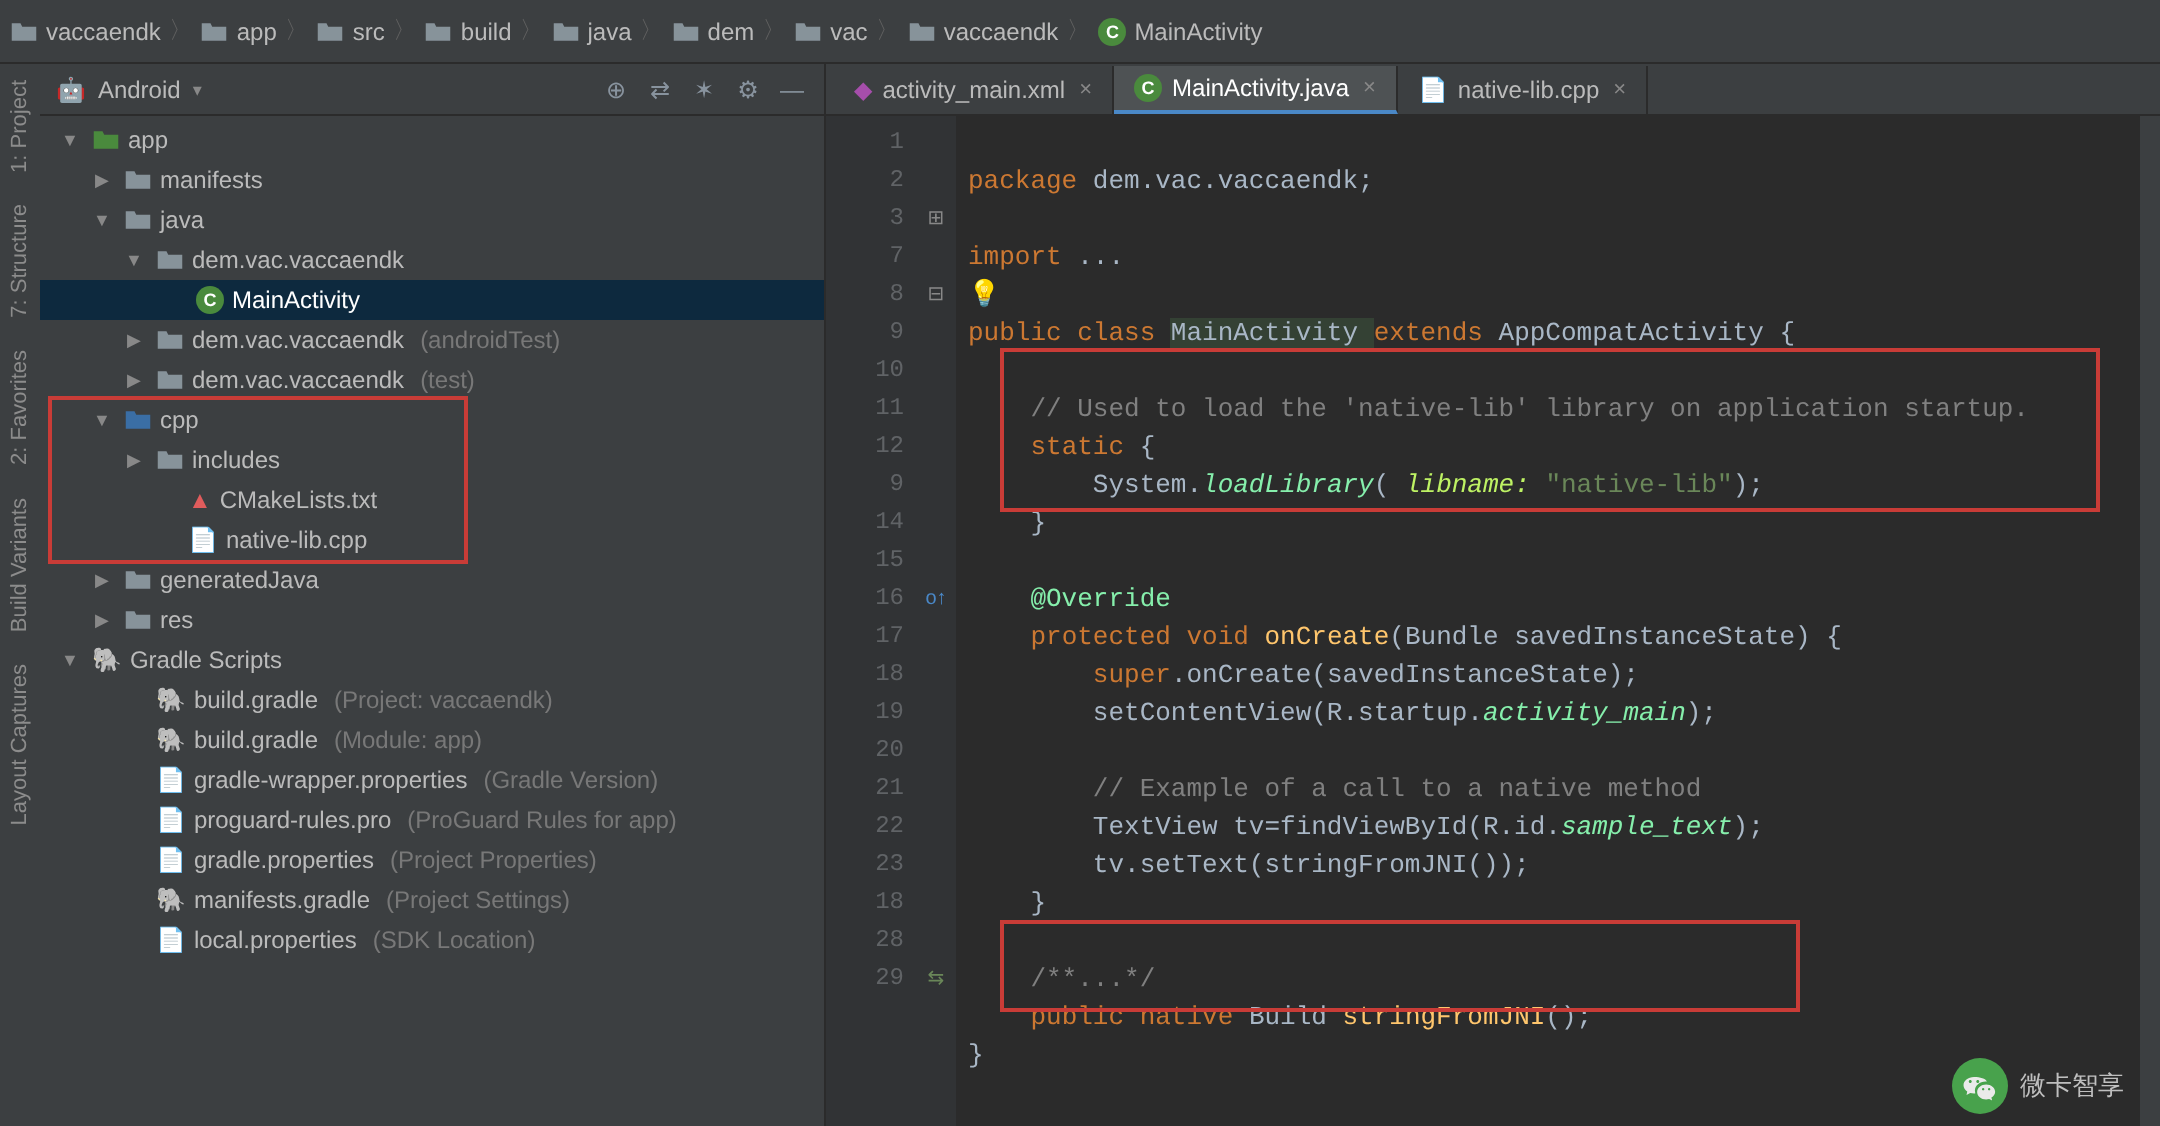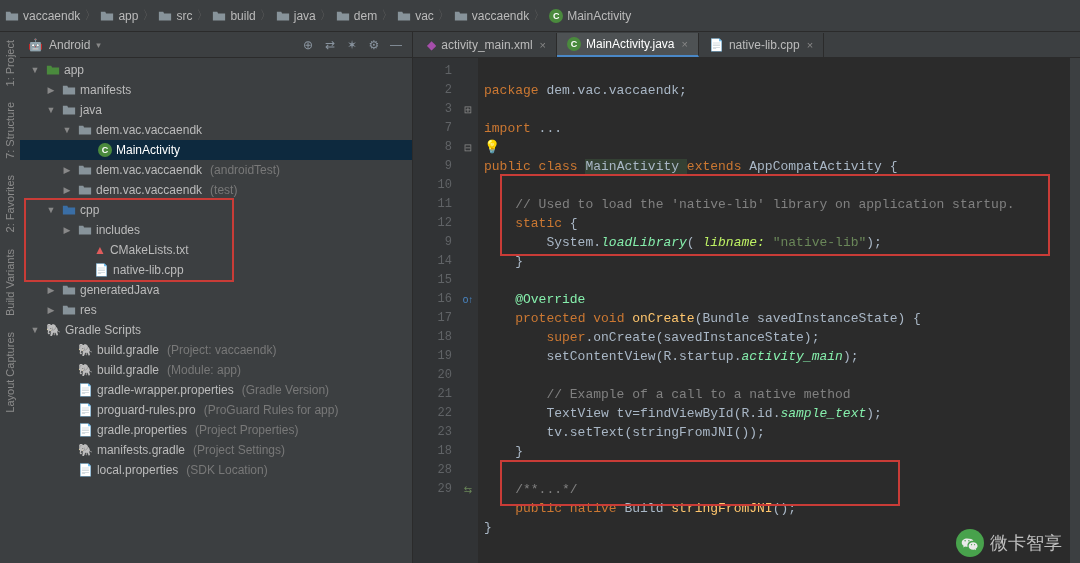--- a/index.html
+++ b/index.html
@@ -122,21 +122,21 @@
   .ann { color:#86efac; }
   .param { color:#bef264; font-style:italic; }
   .ident { color:#86efac; font-style:italic; }
   .scrollbar-v {
     position:absolute; right:0; top:0; bottom:0; width:10px;
     background:#3c3f41;
   }
   .watermark {
     position:absolute; right:18px; bottom:6px;
     display:flex; align-items:center; gap:6px;
-    color:#d0d0d0; font-size:18px; font-weight:500;
+    color:#d0d0d0; font-size:13px; font-weight:500;
     opacity:0.9;
   }
   .watermark .wicon {
     width:28px; height:28px; border-radius:50%;
     background:#4caf50; display:inline-flex;
     align-items:center; justify-content:center;
   }
   .android-icon { color:#9aa83a; }
 </style>
 </head>

